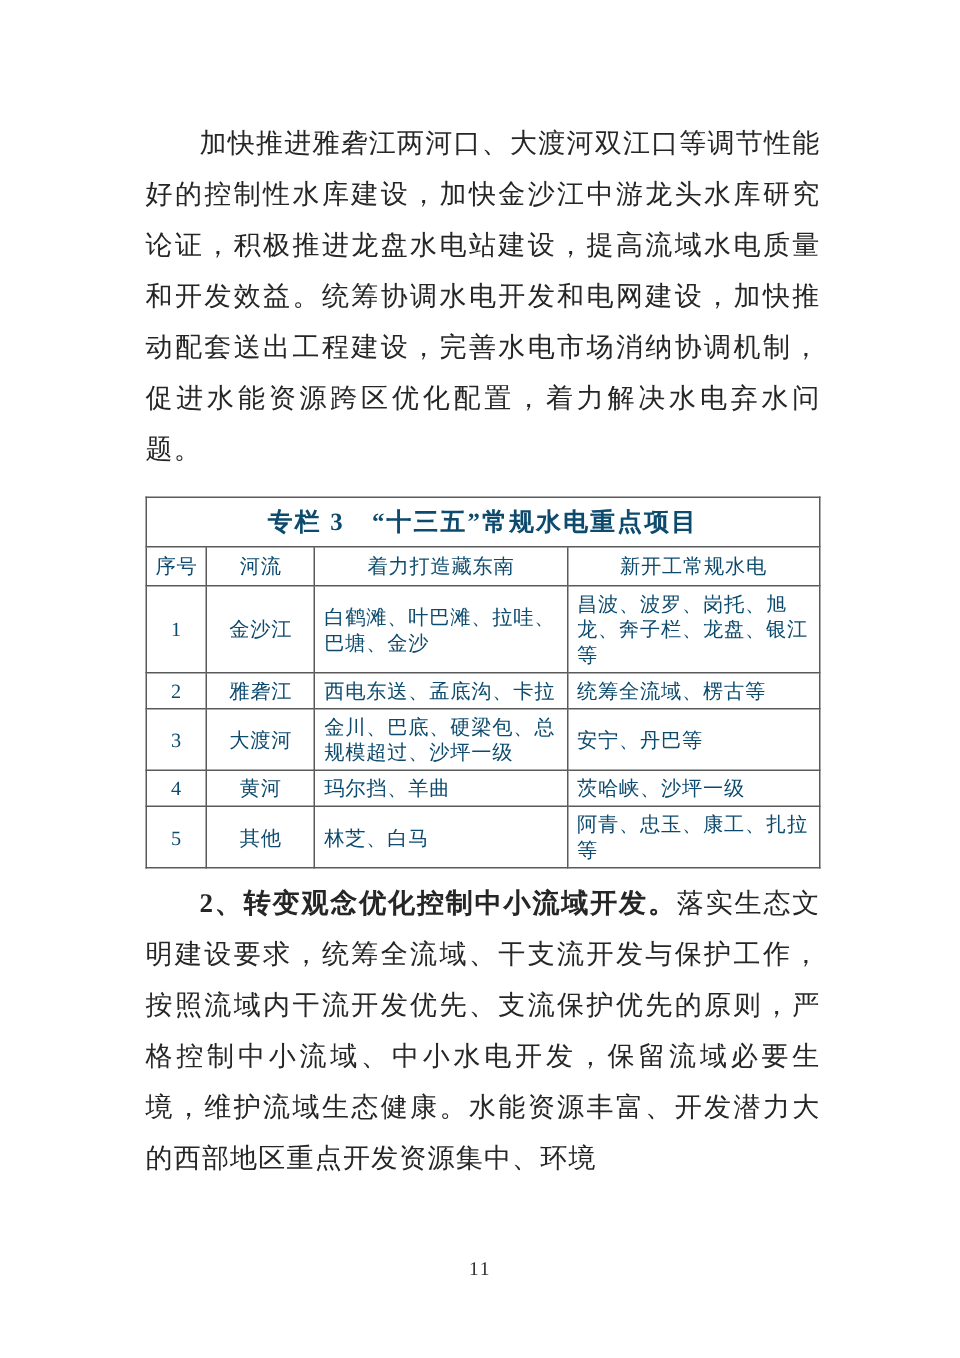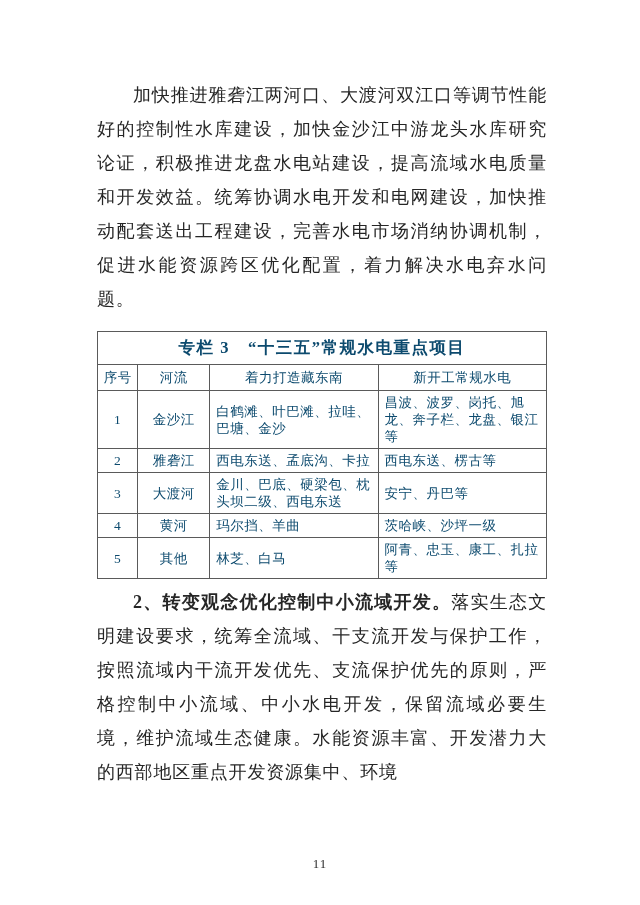--- a/index.html
+++ b/index.html
@@ -59,21 +59,21 @@
     text-align: center;
     padding: 4px 2px;
   }
   .box-table td.center { text-align: center; }
   .col-no   { width: 9%; }
   .col-river{ width: 16%; }
   .col-key  { width: 37.5%; }
   .col-acc  { width: 37.5%; }
   .page-num {
     position: absolute;
-    top: 856px;
+    top: 838px;
     left: 0;
     width: 640px;
     text-align: center;
     font-size: 13px;
     color: #2e2e2e;
     letter-spacing: 1px;
   }
 </style>
 </head>
 <body>
@@ -103,26 +103,26 @@
       <tr>
         <td class="center">1</td>
         <td class="center">金沙江</td>
         <td>白鹤滩、叶巴滩、拉哇、巴塘、金沙</td>
         <td>昌波、波罗、岗托、旭龙、奔子栏、龙盘、银江等</td>
       </tr>
       <tr>
         <td class="center">2</td>
         <td class="center">雅砻江</td>
         <td>西电东送、孟底沟、卡拉</td>
-        <td>西电东送、楞古等</td>
+        <td>统筹全流域、楞古等</td>
       </tr>
       <tr>
         <td class="center">3</td>
         <td class="center">大渡河</td>
-        <td>金川、巴底、硬梁包、枕头坝二级、西电东送</td>
+        <td>金川、巴底、硬梁包、总规模超过、沙坪一级</td>
         <td>安宁、丹巴等</td>
       </tr>
       <tr>
         <td class="center">4</td>
         <td class="center">黄河</td>
         <td>玛尔挡、羊曲</td>
         <td>茨哈峡、沙坪一级</td>
       </tr>
       <tr>
         <td class="center">5</td>

